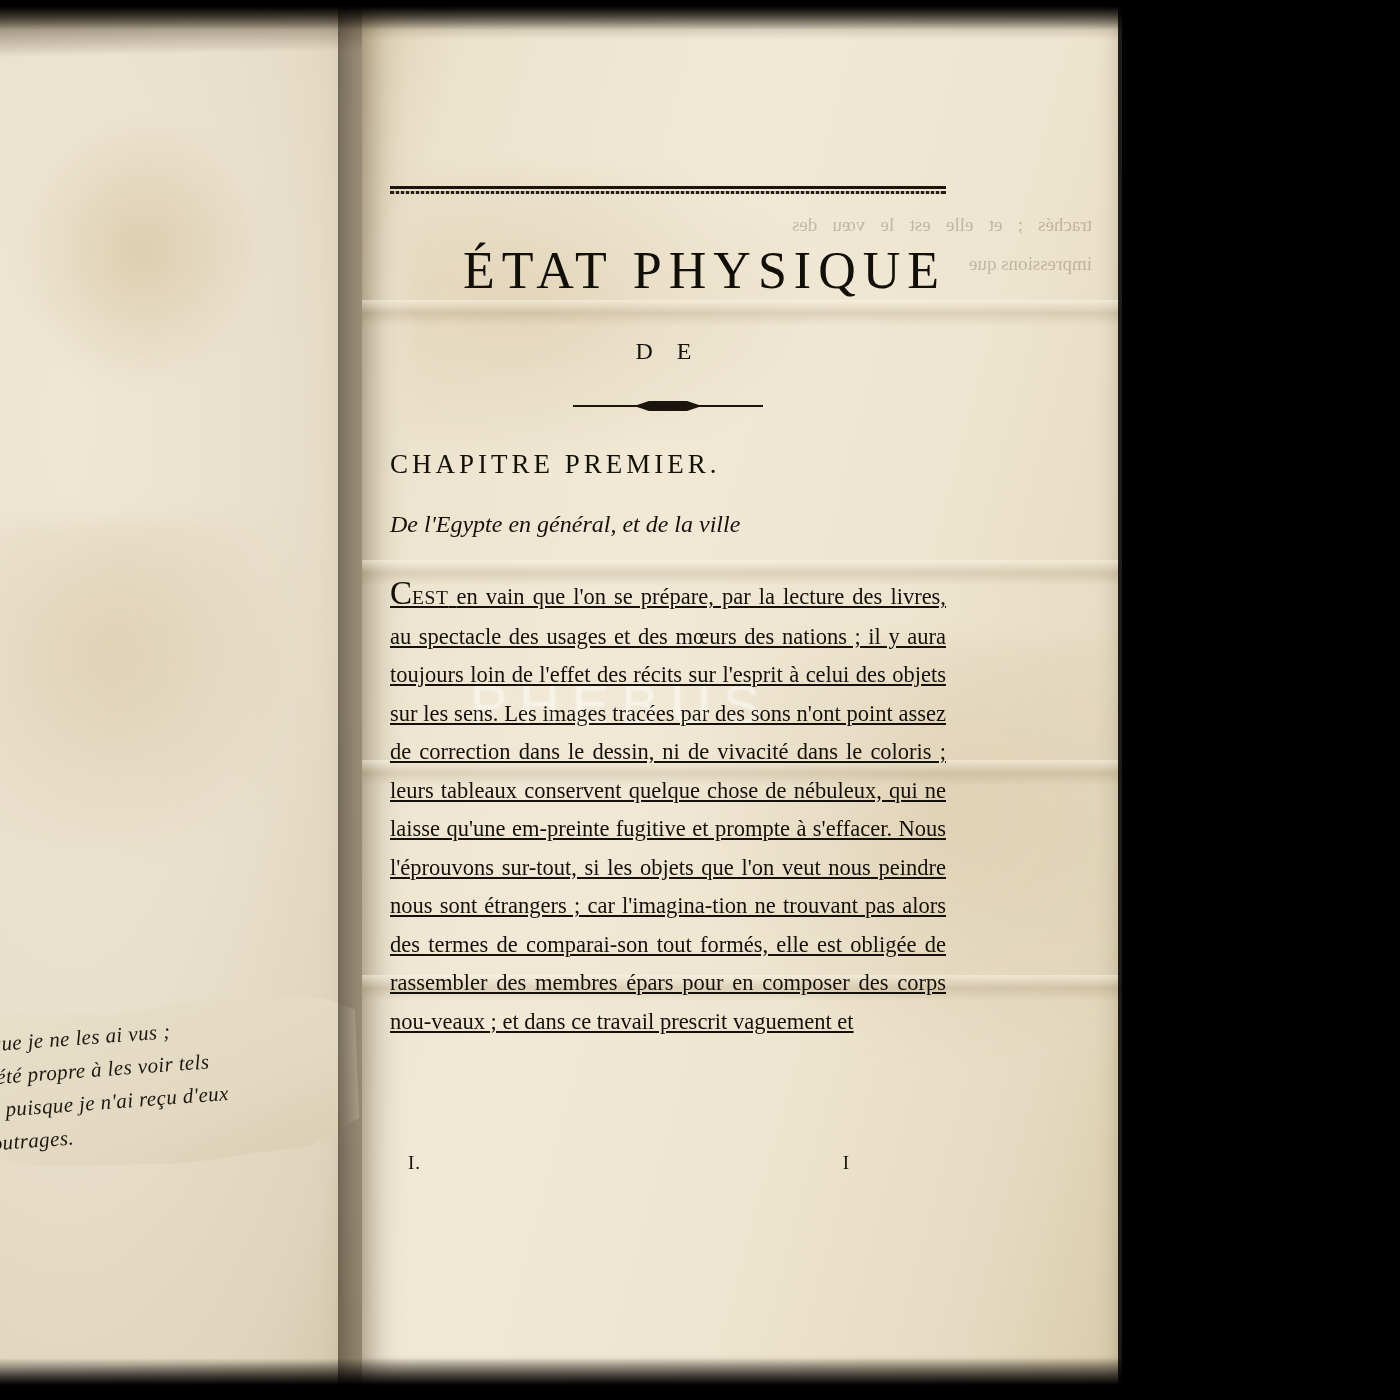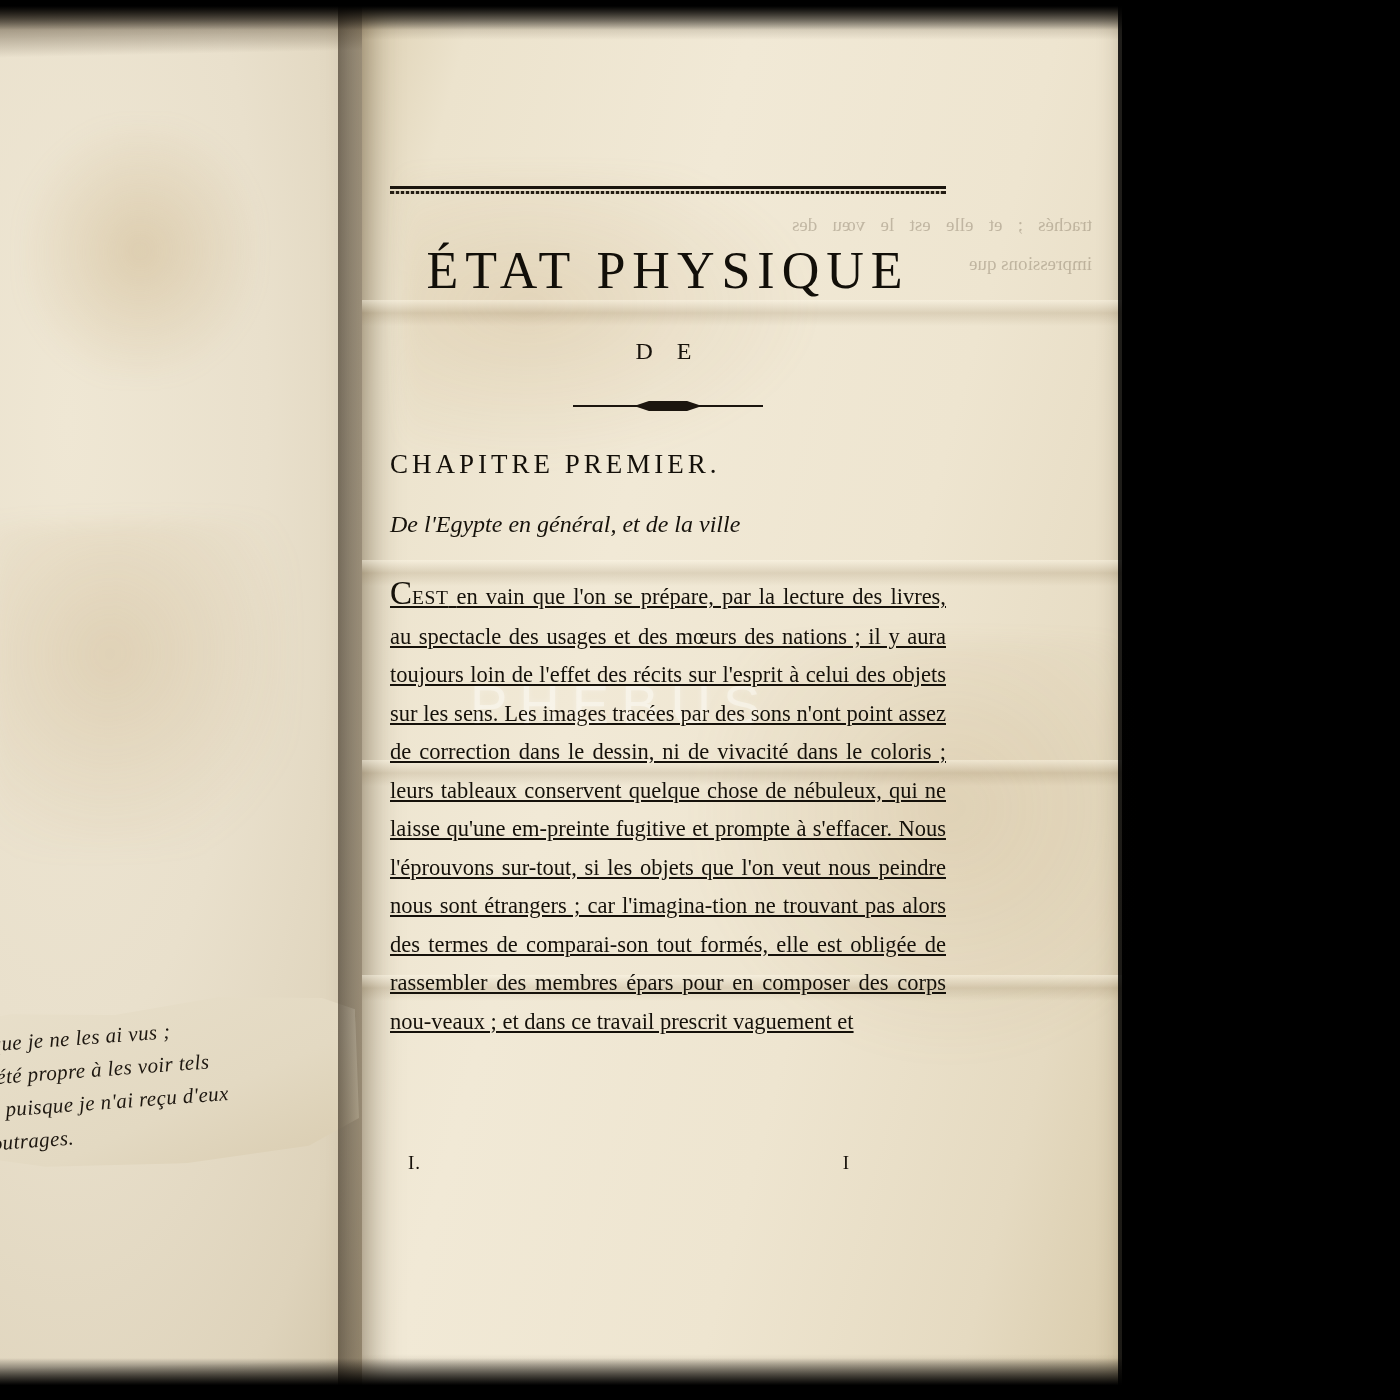--- a/index.html
+++ b/index.html
@@ -188,21 +188,21 @@
   }
   .rule-ornate::after {
     content: "";
     position: absolute;
     left: 4px; right: 4px; top: 5px; height: 3px;
     background-image: repeating-linear-gradient(90deg, #efe6d0 0px, #efe6d0 2px, rgba(0,0,0,0) 2px, rgba(0,0,0,0) 5px);
     opacity: 0.75;
   }
 
   .title-main {
-    text-align: center;
+    text-align: right;
     font-size: 52px;
     letter-spacing: 7px;
     margin-top: 44px;
     font-weight: 400;
     font-family: "Liberation Serif", serif;
     color: #120f09;
   }
   .title-de {
     text-align: center;
     font-size: 24px;

